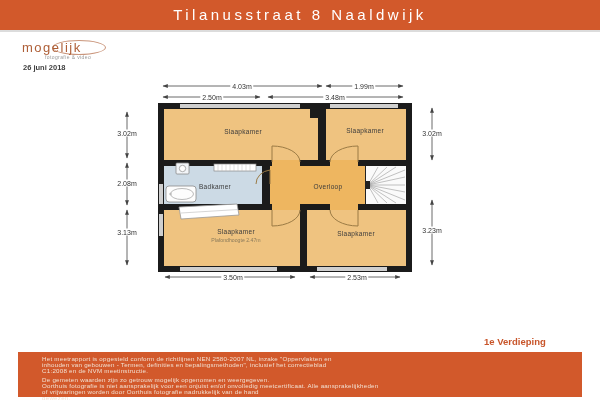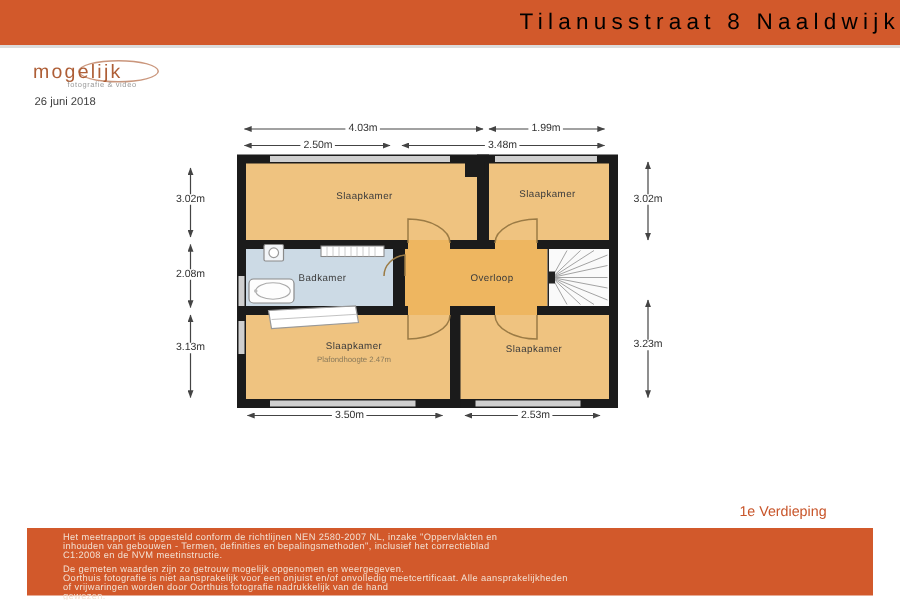--- a/index.html
+++ b/index.html
@@ -1,39 +1,39 @@
 <!DOCTYPE html>
 <html><head>
 <meta charset="utf-8">
 <style>
   html,body{margin:0;padding:0;background:#fff;}
   #page{position:relative;width:600px;height:400px;background:#fff;overflow:hidden;
         font-family:"Liberation Sans",sans-serif;}
   .abs{position:absolute;}
   
   #header{left:0;top:0;width:600px;height:30px;background:#D2592B;border-bottom:2px solid #dcdcdc;}
-  #title{width:100%;text-align:right;line-height:30px;color:#000000;font-size:15px;
+  #title{width:100%;text-align:center;line-height:30px;color:#ffffff;font-size:15px;
          letter-spacing:3.5px;white-space:nowrap;}
   
   #logo-text{left:22px;top:40px;font-size:13px;color:#AE5E36;letter-spacing:1.5px;}
   #logo-ellipse{left:52px;top:40px;width:52px;height:13px;border:1px solid rgba(174,94,54,.65);
                 border-radius:50%;}
   #logo-tagline{left:45px;top:54px;font-size:5px;color:#9a9a9a;letter-spacing:.4px;}
-  #date{left:23px;top:63px;font-size:7.5px;color:#3f3f3f;}
+  #date{left:23px;top:63px;font-size:7.5px;color:#3f3f3f;font-weight:bold;}
   
   .wall{background:#1B1B1B;}
   .win{background:#CFCFCF;}
   .lbl{transform:translate(-50%,-50%);font-size:6.5px;color:#3b3b3b;white-space:nowrap;
        letter-spacing:.3px;}
   .sublbl{transform:translate(-50%,-50%);font-size:5.2px;color:#8a7a5a;white-space:nowrap;}
   .dim{transform:translate(-50%,-50%);font-size:7px;color:#333;background:#fff;
        padding:0 2px;white-space:nowrap;}
   
-  #floor-label{left:484px;top:336px;width:76px;text-align:center;font-size:9.5px;
-               font-weight:normal;color:#C8552A;}
+  #floor-label{left:484px;top:336px;width:76px;text-align:left;font-size:9.5px;
+               font-weight:bold;color:#C8552A;}
   #footer{left:18px;top:352px;width:564px;height:45px;background:#D2592B;
           padding:4px 0 0 24px;box-sizing:border-box;}
   #footer .fl{font-size:6.2px;line-height:5.8px;letter-spacing:.25px;color:#F2E0D2;
               white-space:nowrap;}
   #footer .gap{height:4px;}
 </style>
 </head>
 <body>
 
 <div id="page">

